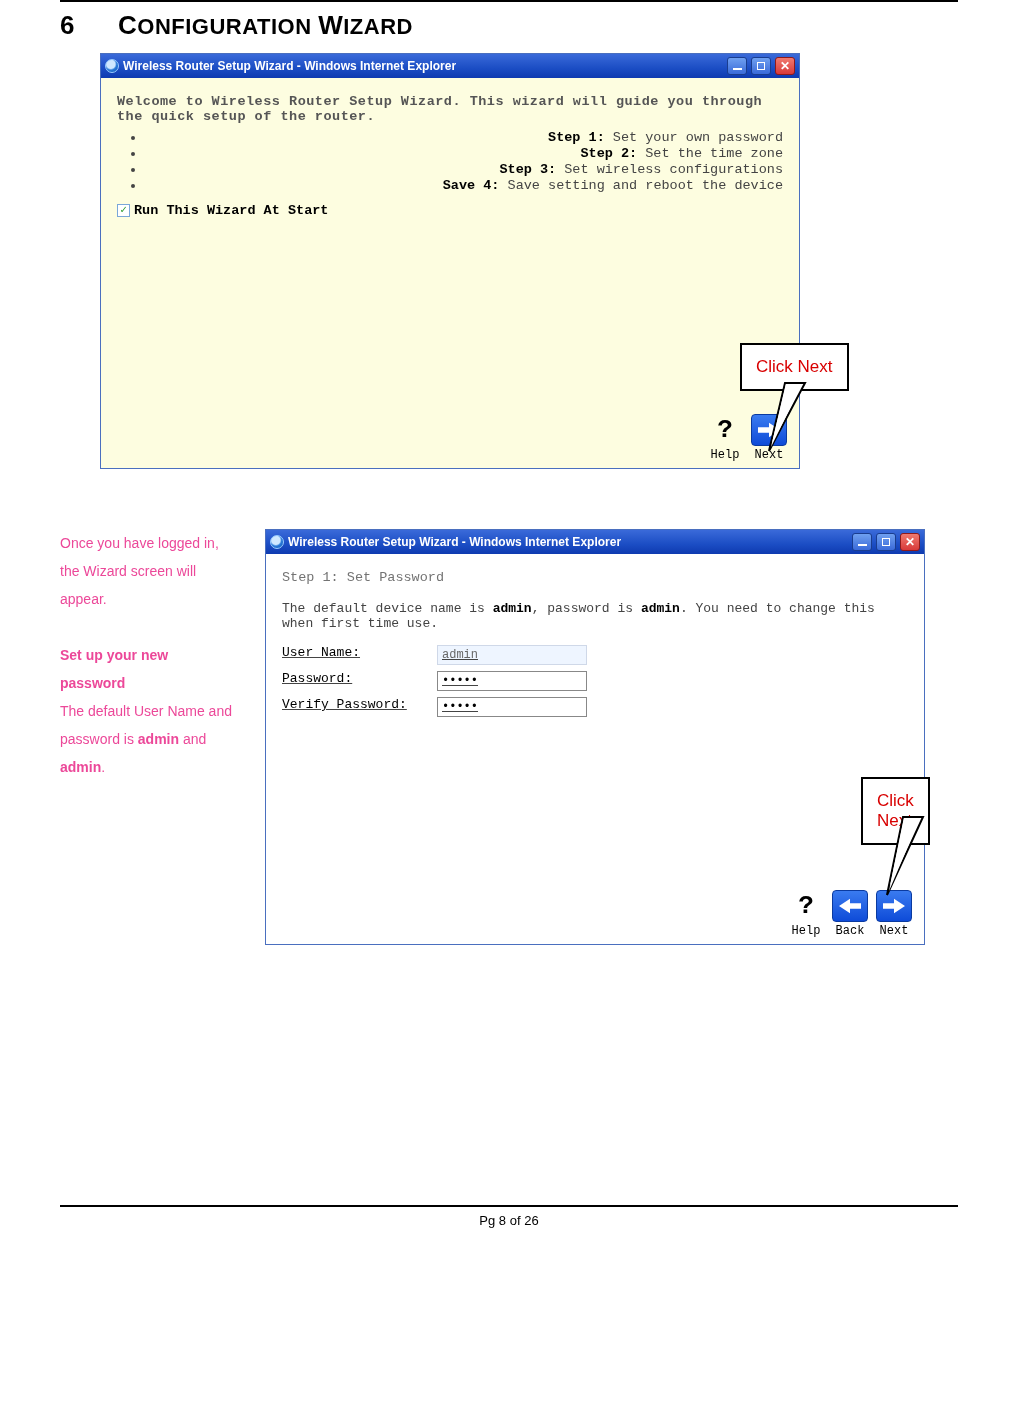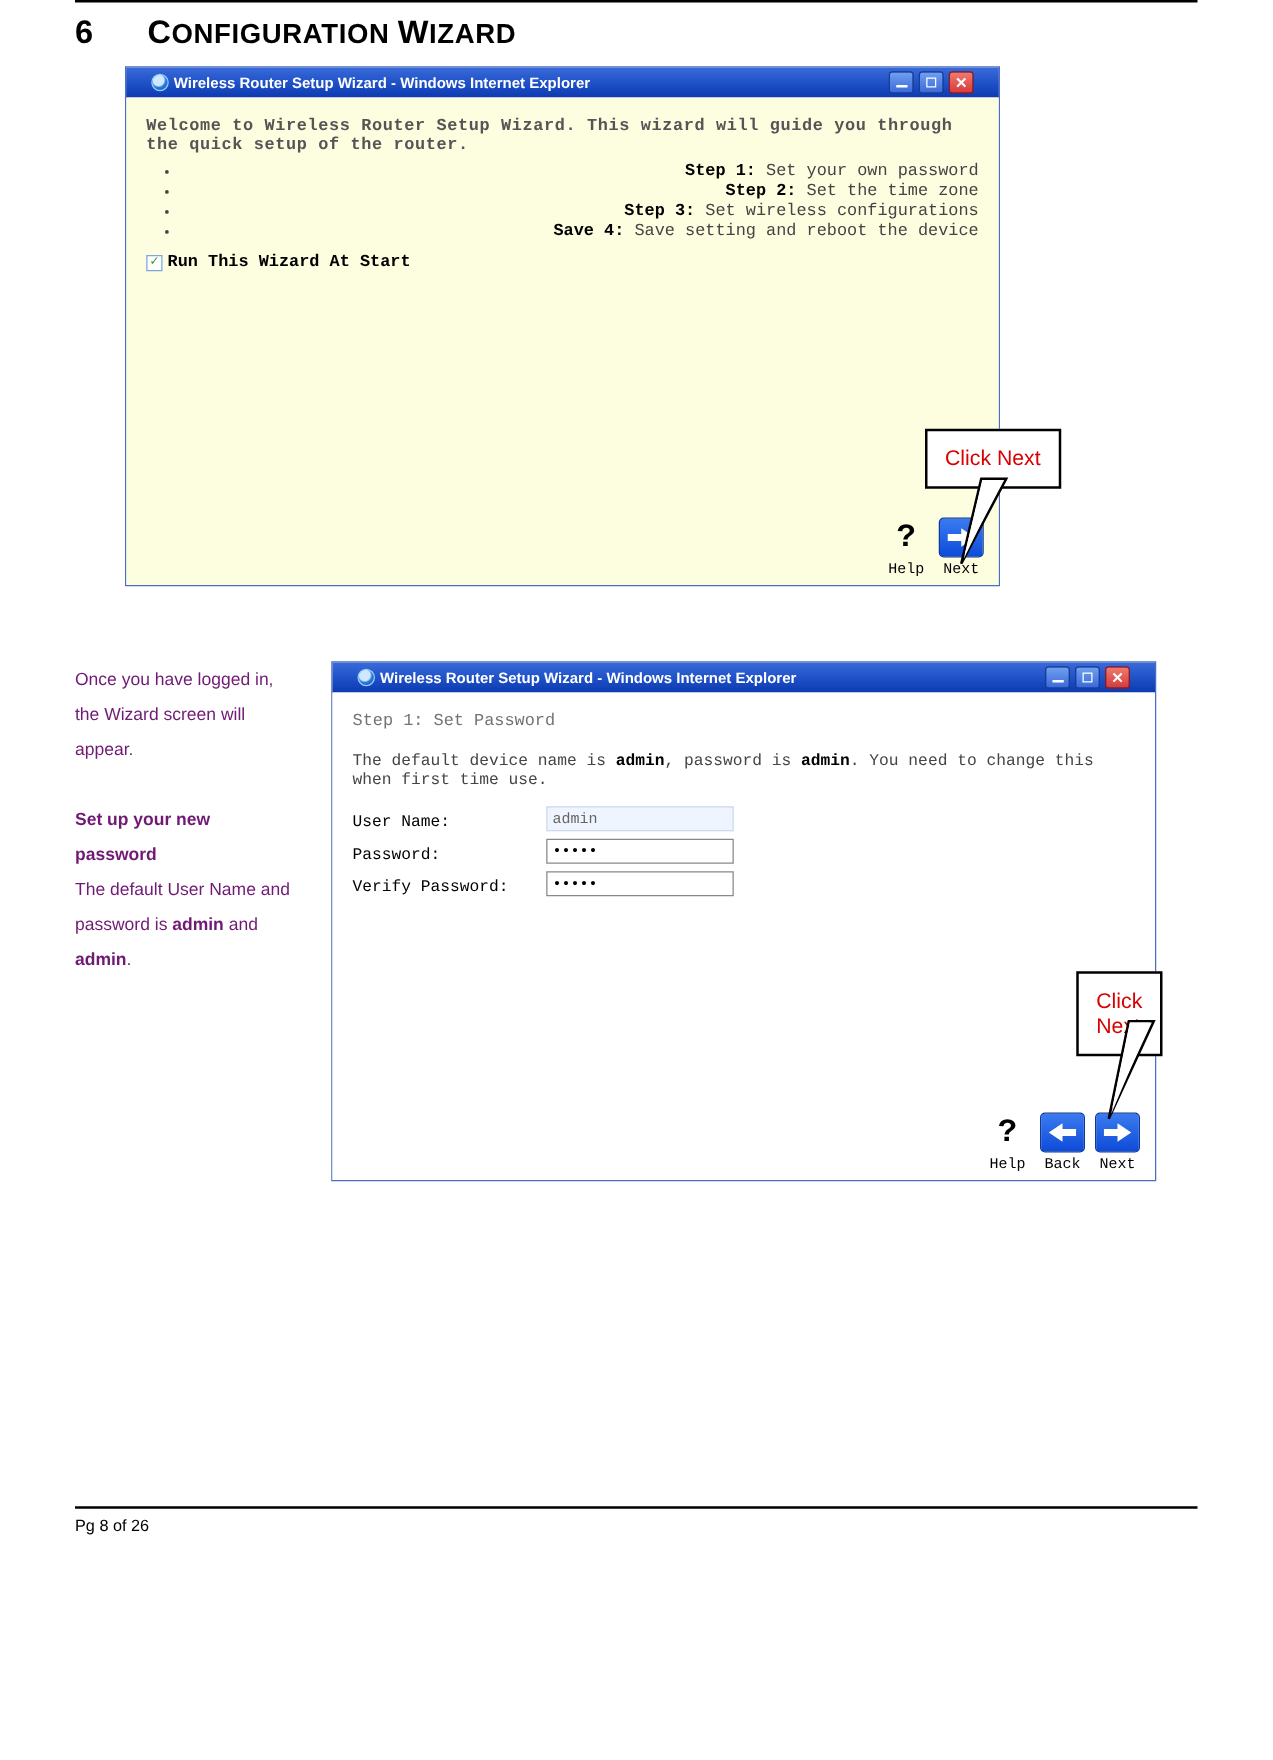--- a/index.html
+++ b/index.html
@@ -35,21 +35,21 @@
     width: 700px;
     border: 1px solid #4a6fbf;
     box-shadow: 0 0 0 1px #9db7e6 inset;
     background: #fff;
   }
   .titlebar {
     height: 24px;
     background: linear-gradient(#3a6ad9, #1b4dc4 60%, #0e3ab0);
     display: flex;
     align-items: center;
-    padding: 0 20px;
+    padding: 0 4px;
     gap: 4px;
     font-size: 12px;
     color: #fff;
     font-weight: 700;
     font-family: Tahoma, Verdana, sans-serif;
   }
   .titlebar .ie-icon {
     width: 14px; height: 14px;
     border: 1px solid #9cf;
     border-radius: 50%;
@@ -123,36 +123,36 @@
     display:flex;
     gap:30px;
     margin-top:60px;
     align-items:flex-start;
   }
   .side-text {
     width: 175px;
     font-family: Verdana, sans-serif;
     font-size: 14px;
     line-height: 2.0;
-    color:#701a75;
+    color:#ec4899;
   }
   .side-text b { font-weight:700; }
 
   
   .step-title { font-weight:400; color:#737373; font-family:"Courier New",monospace; margin-bottom:16px;}
   .blurb { font-family:"Courier New",monospace; color:#444; font-size:13px; margin-bottom:14px;}
   .blurb b { color:#000; }
-  .form-row { display:flex; align-items:flex-end; margin:6px 0;}
+  .form-row { display:flex; align-items:flex-start; margin:6px 0;text-decoration:underline;}
   .form-row .lbl { width:155px; font-family:"Courier New",monospace; font-size:13px; color:#000; font-weight:500;}
   .form-row input { width:150px; height:20px; font-family:"Courier New",monospace; font-size:12px; border:1px solid #888; padding:1px 4px;}
   .form-row input[readonly] { background:#eef5ff; color:#666; border-color:#cfd8e8;}
 
   
   .bottom-rule { border-top:2px solid #000; margin-top:80px; }
-  .pager { text-align:left; font-family:Verdana,sans-serif; font-size:13px; padding:6px 0 20px; }
+  .pager { text-align:center; font-family:Verdana,sans-serif; font-size:13px; padding:6px 0 20px; }
 
   .screenshot-wrap { position:relative; margin-left:40px;}
 </style>
 </head>
 <body>
 
 <div class="page">
   <div class="top-rule"></div>
 
   <h1 class="chapter-heading">

